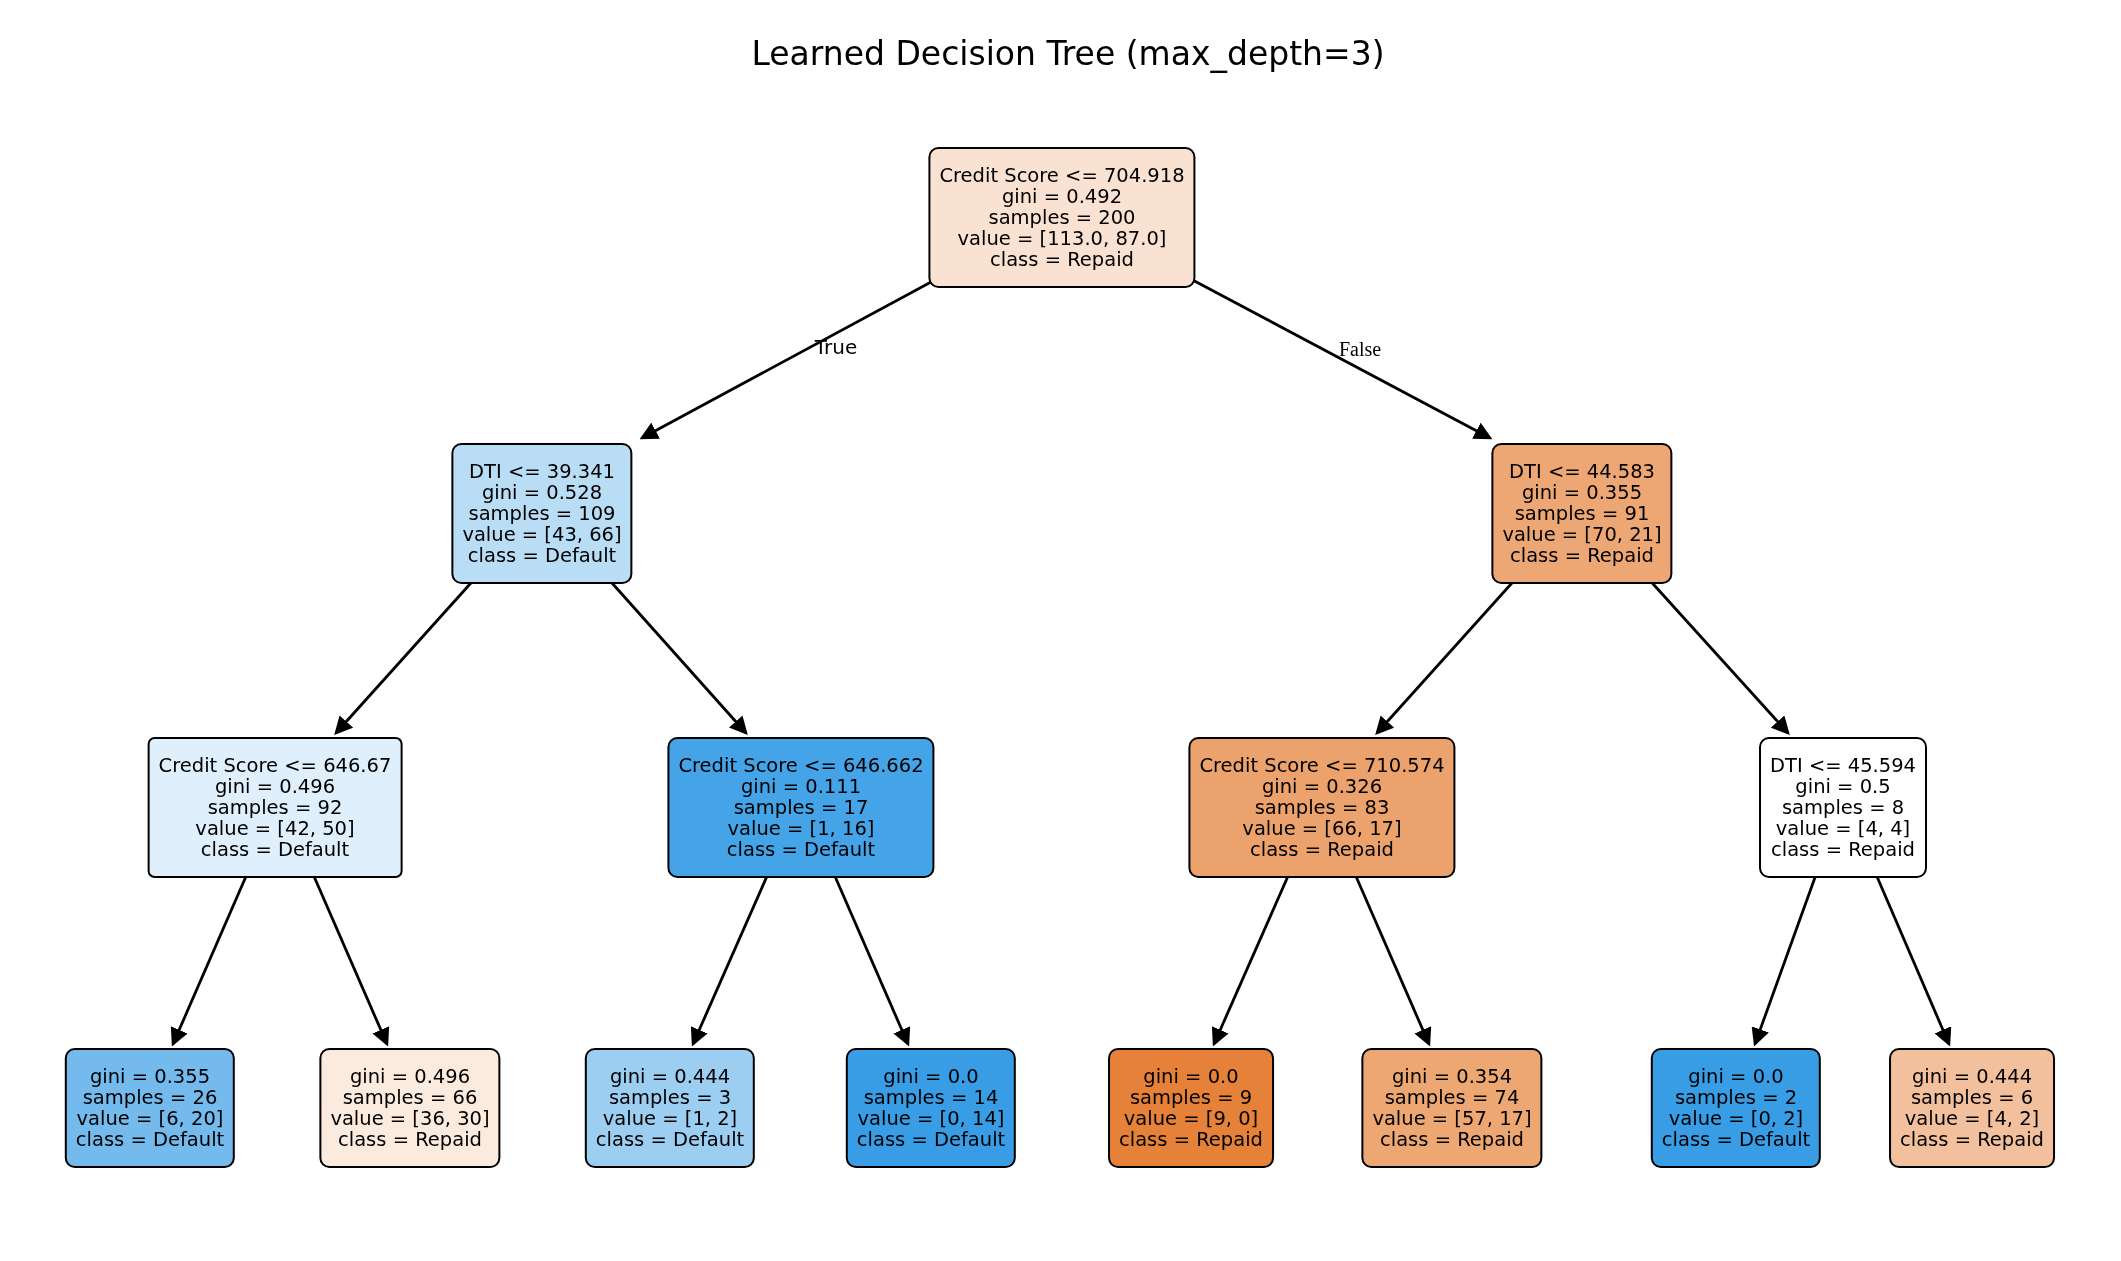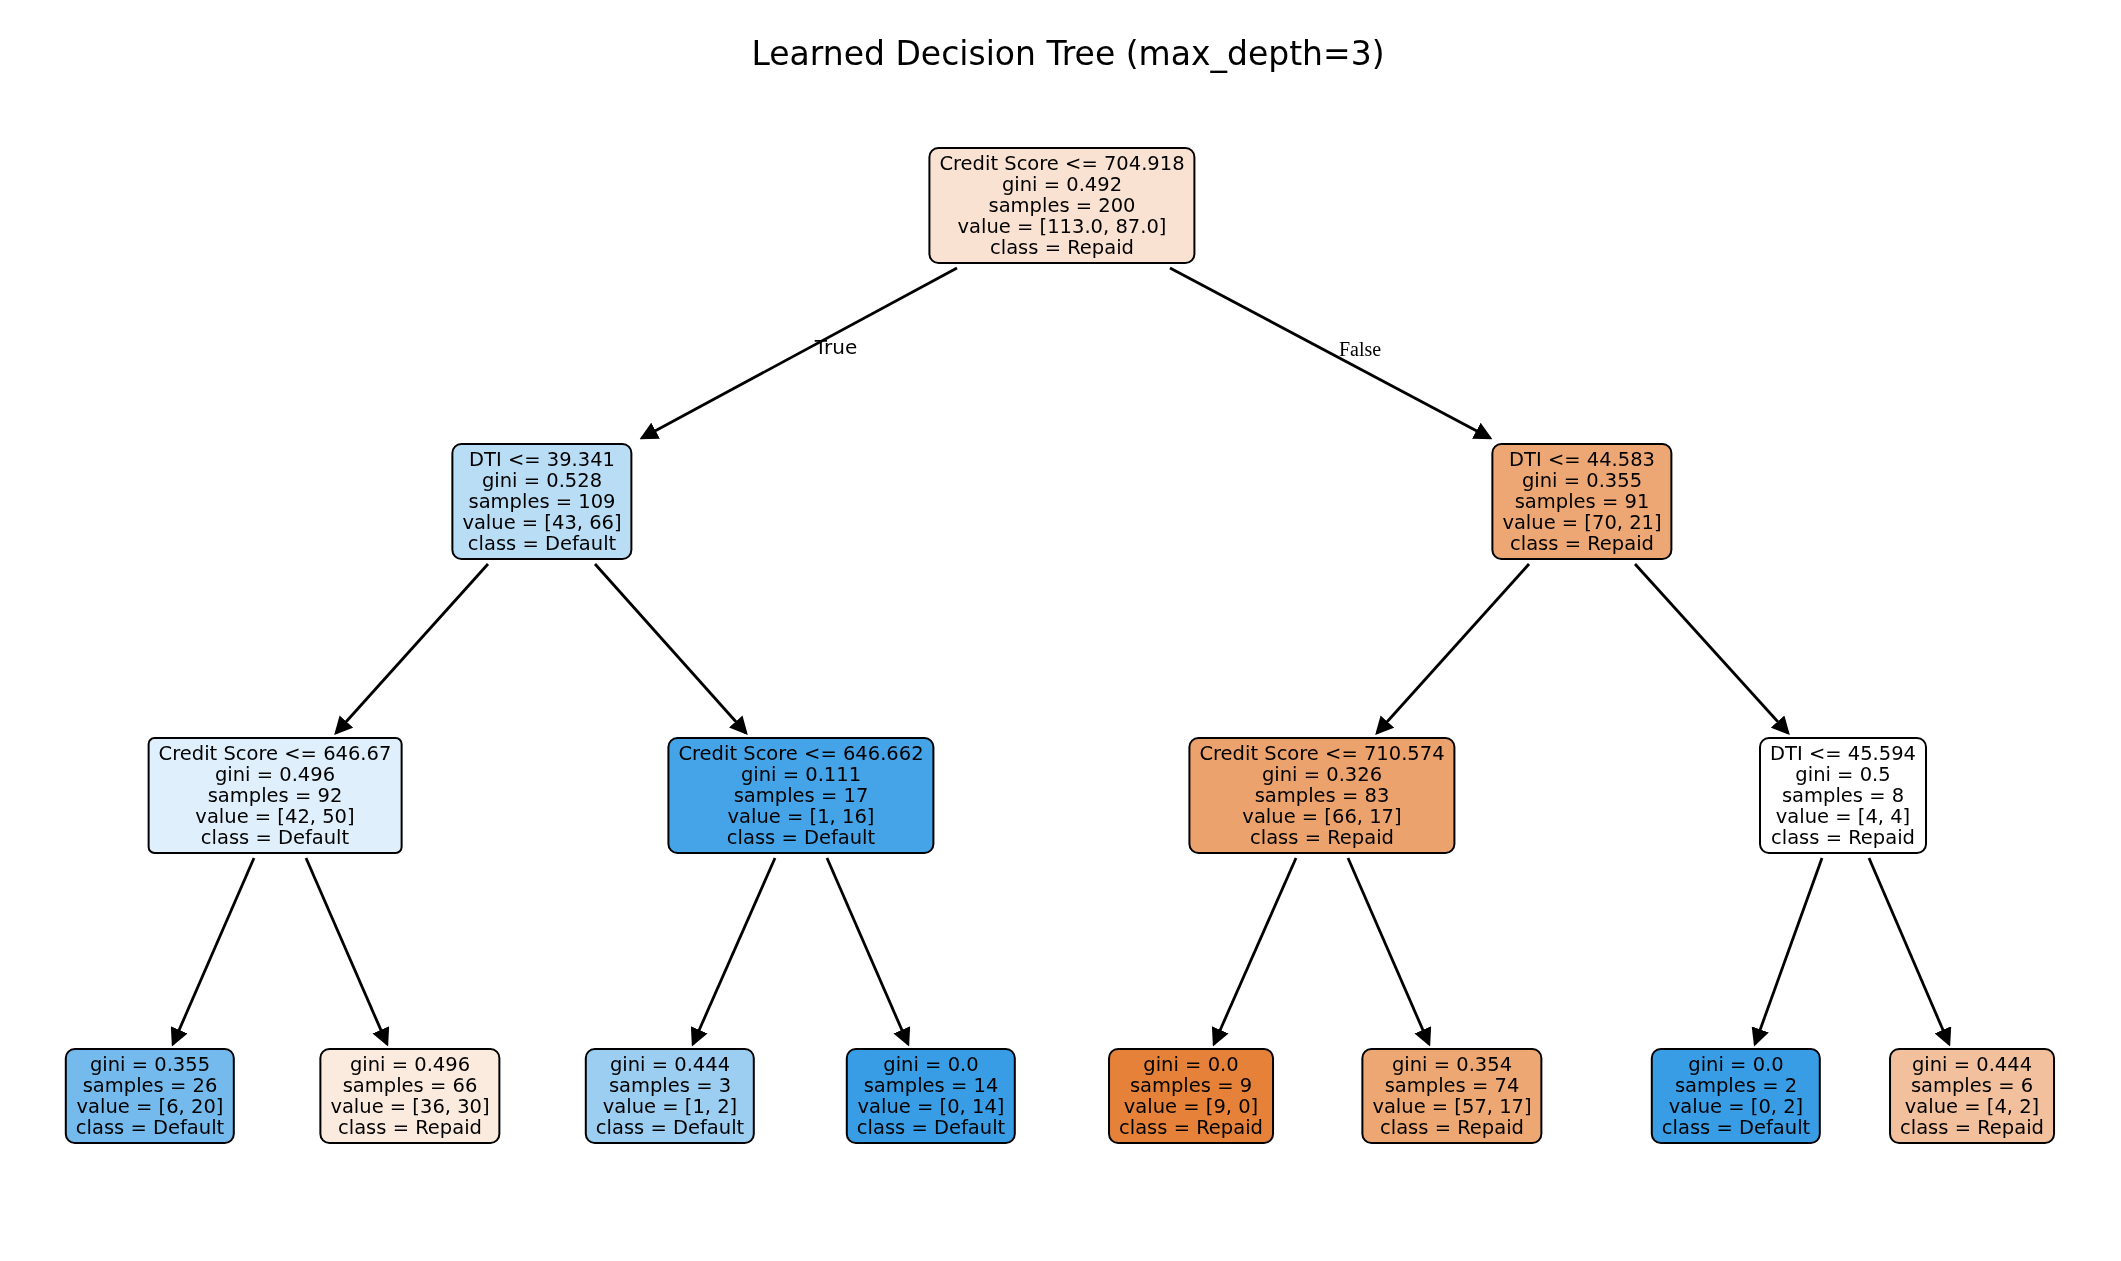--- a/index.html
+++ b/index.html
@@ -29,21 +29,21 @@
     left: 0; top: 0;
     width: 2121px;
     height: 1261px;
     pointer-events: none;
   }
   .node {
     position: absolute;
     transform: translateX(-50%);
     border: 2.5px solid #000000;
     border-radius: 10px;
-    padding: 4px 9px;
+    padding: 16px 9px;
     font-size: 19.5px;
     line-height: 21px;
     color: #000000;
     text-align: center;
     white-space: nowrap;
     box-sizing: border-box;
   }
   .edge-label {
     position: absolute;
     transform: translate(-50%, -50%);

